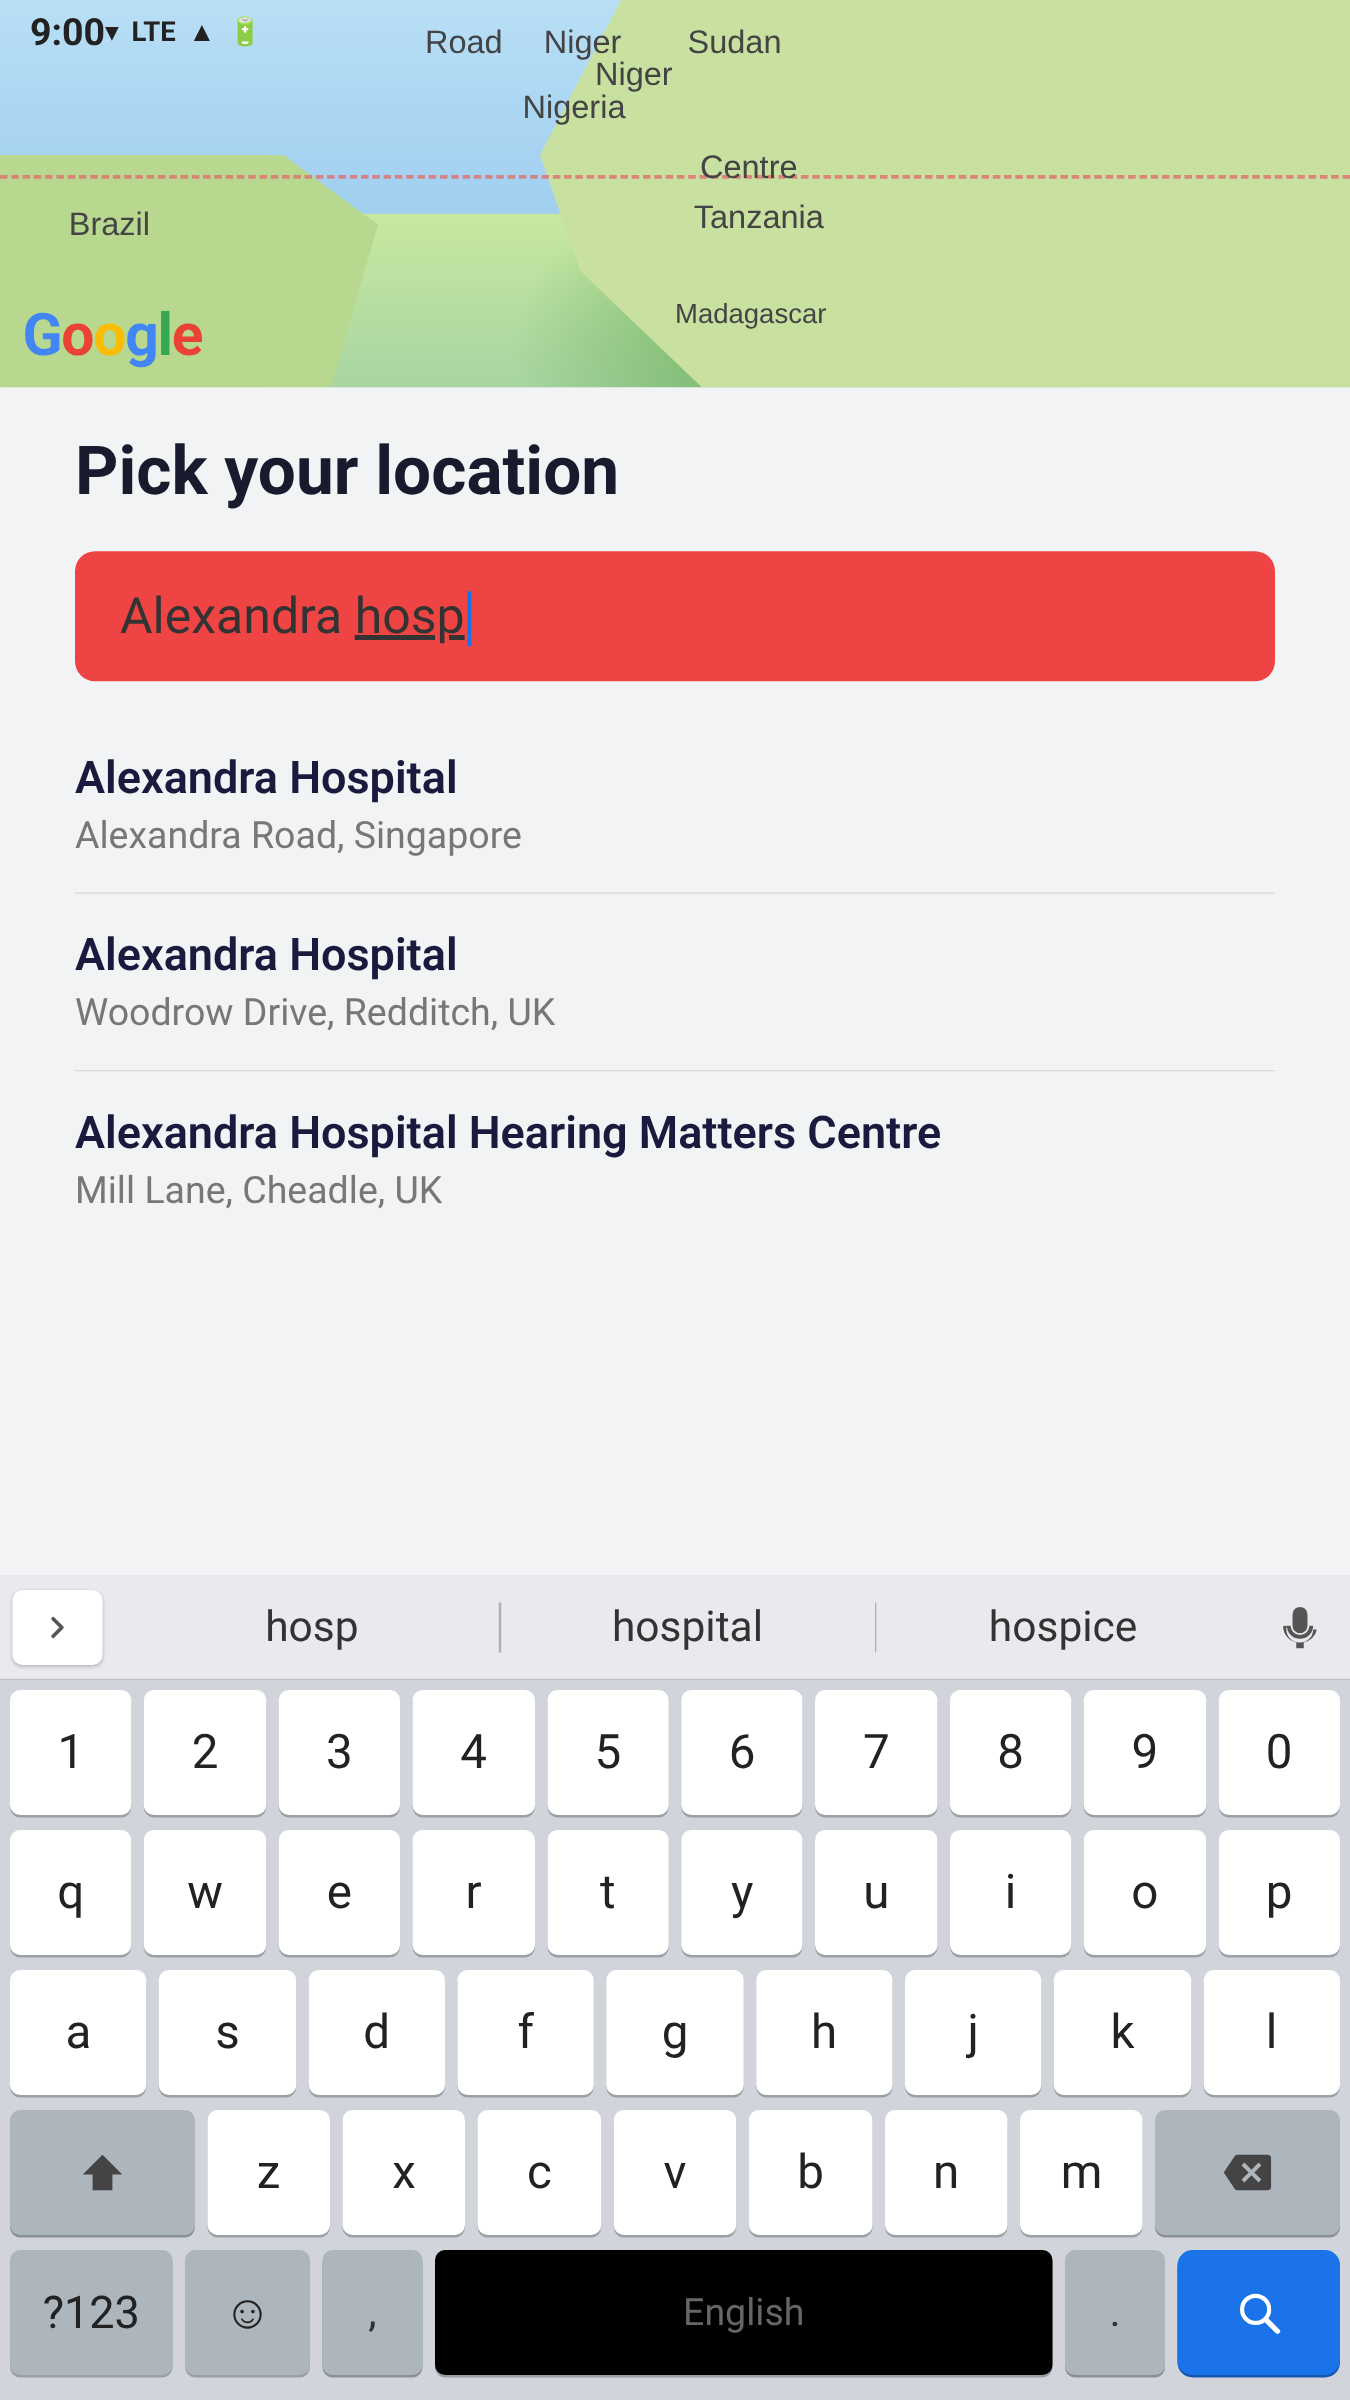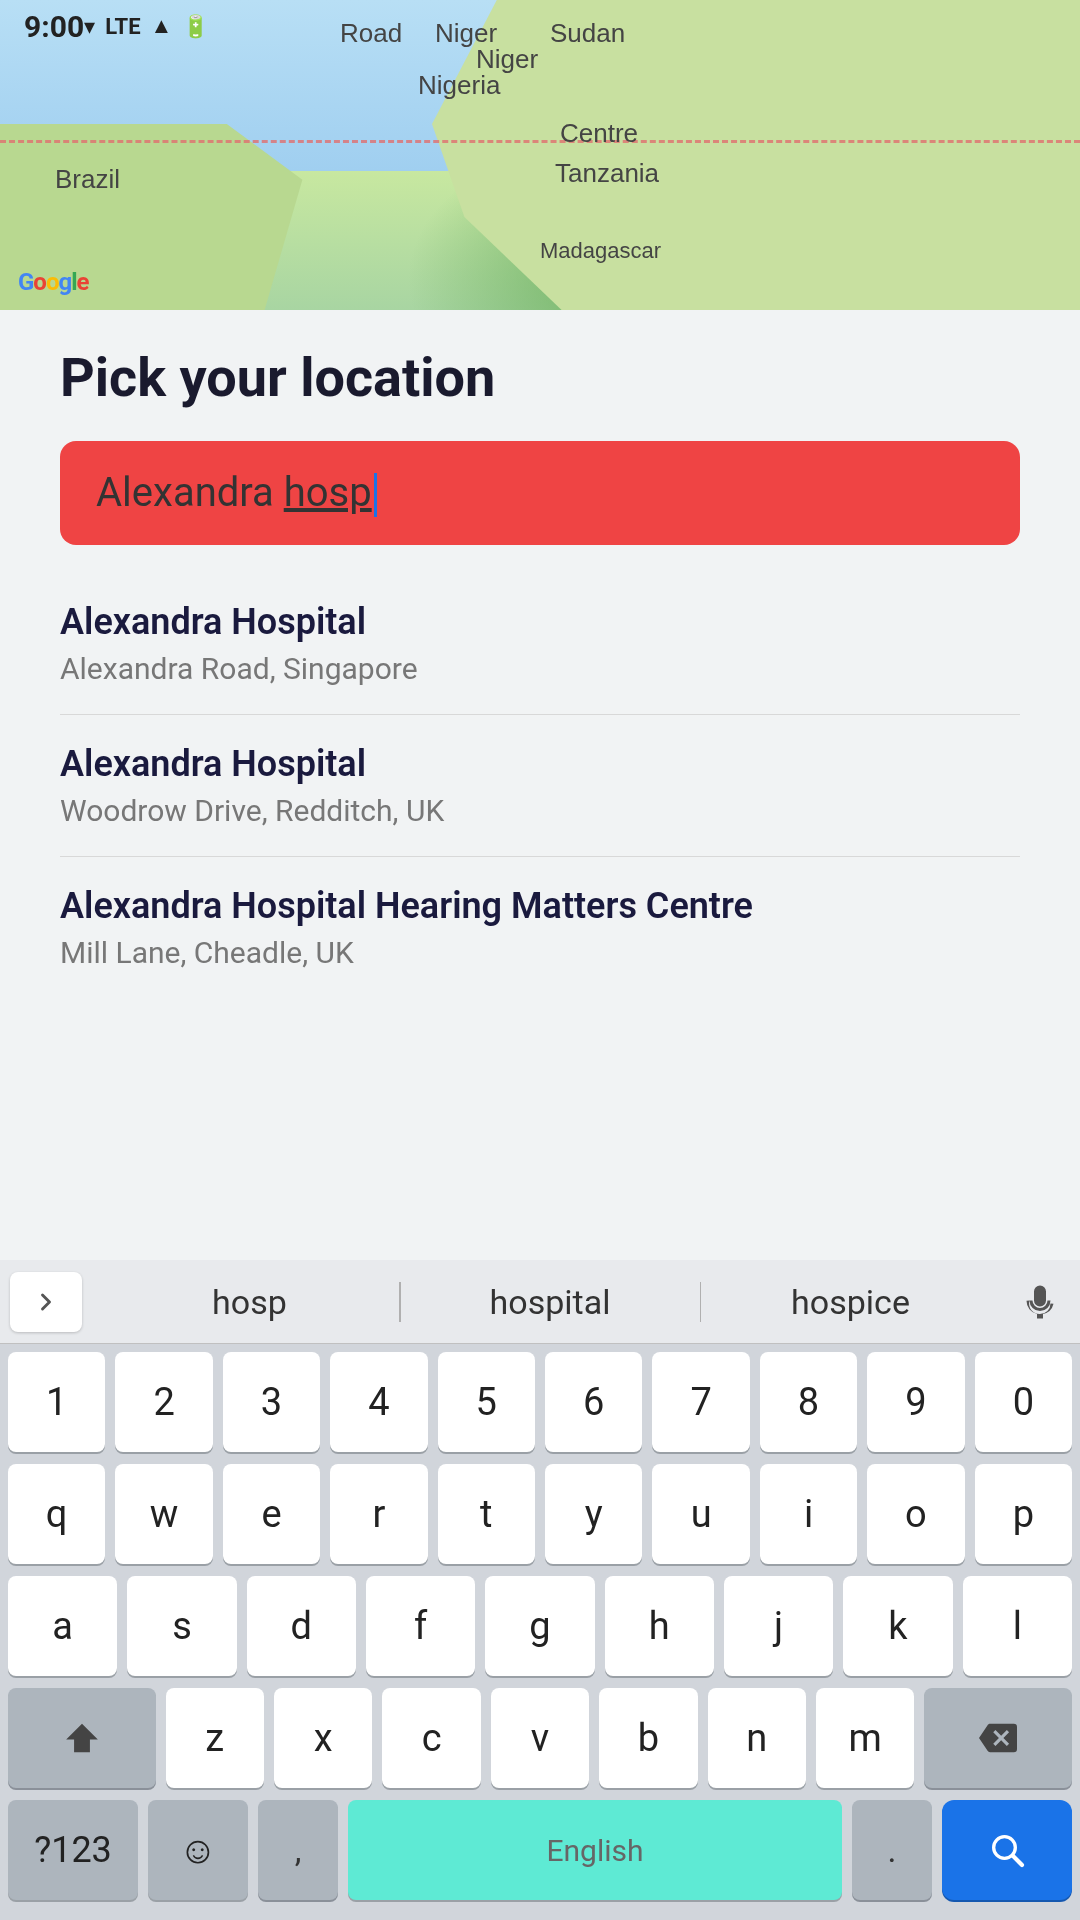--- a/index.html
+++ b/index.html
@@ -62,21 +62,21 @@
     .map-label {
       position: absolute;
       font-size: 26px;
       color: #444;
       font-family: Arial, sans-serif;
     }
     .google-logo {
       position: absolute;
       bottom: 14px;
       left: 18px;
-      font-size: 24px;
+      font-size: 47px;
       font-weight: bold;
       letter-spacing: -1px;
     }
     .google-logo .g-blue { color: #4285F4; }
     .google-logo .g-red { color: #EA4335; }
     .google-logo .g-yellow { color: #FBBC05; }
     .google-logo .g-green { color: #34A853; }
     .google-logo .g-blue2 { color: #4285F4; }
     .google-logo .g-red2 { color: #EA4335; }
 
@@ -287,21 +287,21 @@
       font-size: 36px;
     }
     .key-emoji {
       min-width: 100px;
       flex: 0 0 100px;
       background: #adb5bd;
       font-size: 38px;
     }
     .key-space {
       flex: 1;
-      background: #5eead4;
+      background: #000000;
       font-size: 30px;
       color: #666;
     }
     .key-search {
       min-width: 130px;
       flex: 0 0 130px;
       background: #1a73e8;
       color: #fff;
       font-size: 38px;
       border-radius: 12px;

